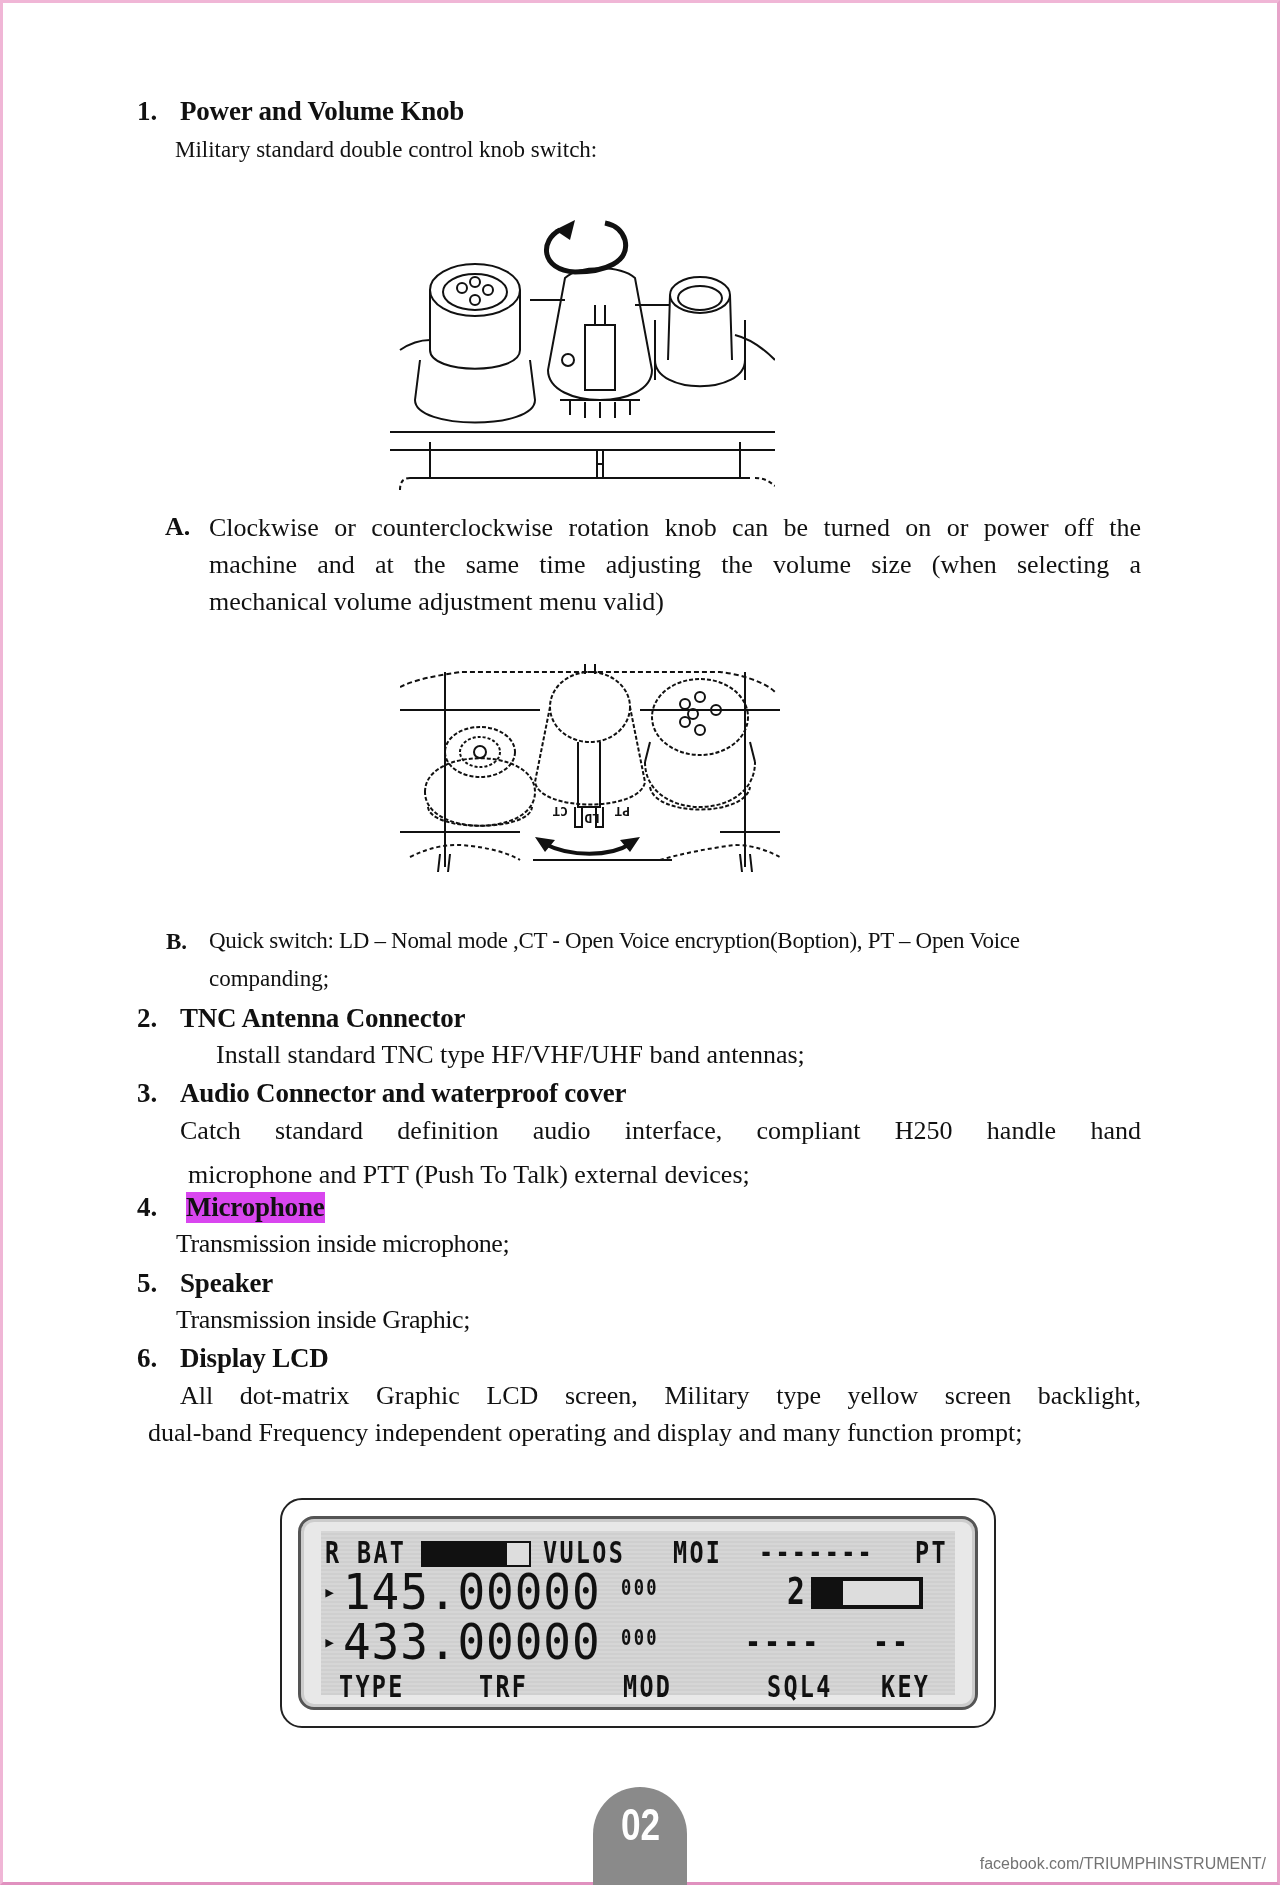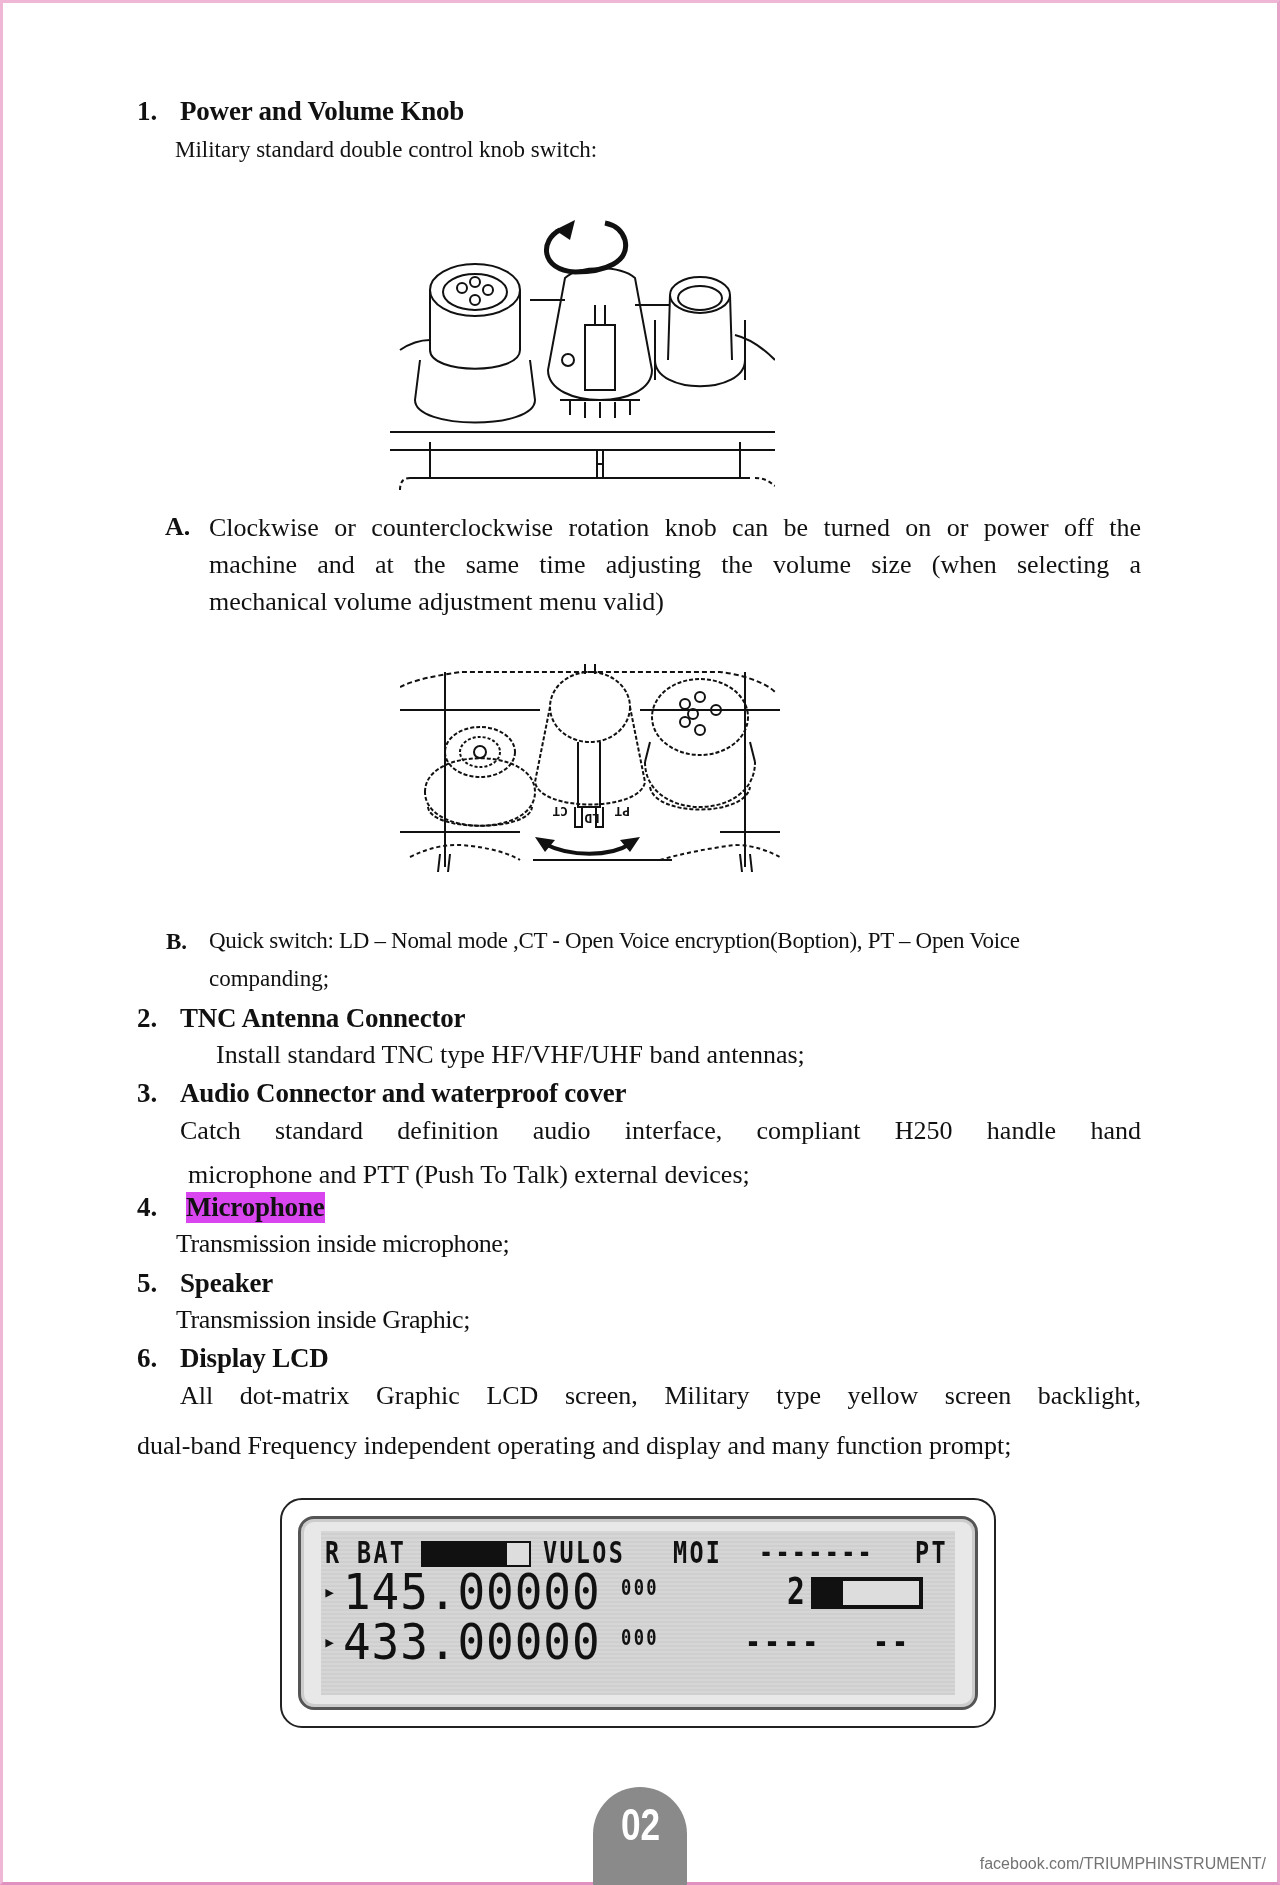--- a/index.html
+++ b/index.html
@@ -166,21 +166,21 @@
 <div class="h-title" style="left:186px; top:1192px; background:#d946ef;">Microphone</div>
 <div class="body-text" style="left:176px; top:1225px; letter-spacing:-0.4px;text-align:center;">Transmission inside microphone;</div>
 
 <div class="h-num" style="left:137px; top:1268px;">5.</div>
 <div class="h-title" style="left:180px; top:1268px;">Speaker</div>
 <div class="body-text" style="left:176px; top:1301px; letter-spacing:-0.4px;">Transmission inside Graphic;</div>
 
 <div class="h-num" style="left:137px; top:1343px;">6.</div>
 <div class="h-title" style="left:180px; top:1343px;">Display LCD</div>
 <div class="body-text justify-line" style="left:180px; top:1377px; width:961px;">All dot-matrix Graphic LCD screen, Military type yellow screen backlight,</div>
-<div class="body-text" style="left:137px; top:1414px; width:1004px; white-space:nowrap;margin-top:13px;">dual-band Frequency independent operating and display and many function prompt;</div>
+<div class="body-text" style="left:148px; top:1414px; width:1004px; white-space:nowrap;">dual-band Frequency independent operating and display and many function prompt;</div>
 
 <div class="lcd-frame">
   <div class="lcd-inner">
     <div class="lcd-screen">
 
       <div class="lcd-row" style="top:4px; height:36px;">
         <span class="abs lcd-small" style="left:4px; top:0;">R</span>
         <span class="abs lcd-small" style="left:36px; top:0;">BAT</span>
         <span class="abs" style="left:100px; top:6px;"><span class="bat-bar"><span class="empty"></span></span></span>
         <span class="abs lcd-small" style="left:222px; top:0;">VULOS</span>
@@ -198,18 +198,25 @@
       </div>
 
       <div class="lcd-row" style="top:88px; height:48px;">
         <span class="abs" style="left:2px; top:10px; font-size:22px;">▸</span>
         <span class="abs lcd-freq" style="left:22px; top:-6px;">433.00000</span>
         <span class="abs lcd-small" style="left:300px; top:6px; font-size:22px;">000</span>
         <span class="abs lcd-small" style="left:424px; top:2px; font-size:34px; letter-spacing:4px;">----</span>
         <span class="abs lcd-small" style="left:552px; top:2px; font-size:34px; letter-spacing:4px;">--</span>
       </div>
 
+      <div class="lcd-row" style="top:138px; height:36px;">
+        <span class="abs lcd-small" style="left:18px; top:0;">TYPE</span>
+        <span class="abs lcd-small" style="left:158px; top:0;">TRF</span>
+        <span class="abs lcd-small" style="left:302px; top:0;">MOD</span>
+        <span class="abs lcd-small" style="left:446px; top:0;">SQL4</span>
+        <span class="abs lcd-small" style="left:560px; top:0;">KEY</span>
+      </div>
     </div>
   </div>
 </div>
 
 <div class="page-badge"><span>02</span></div>
 <div class="footer-link">facebook.com/TRIUMPHINSTRUMENT/</div>
 
 </body></html>

